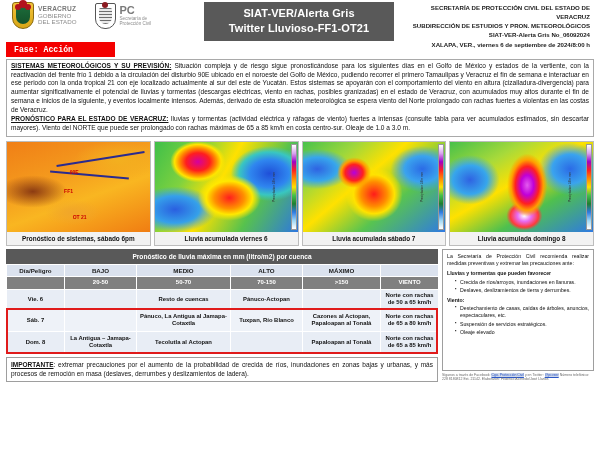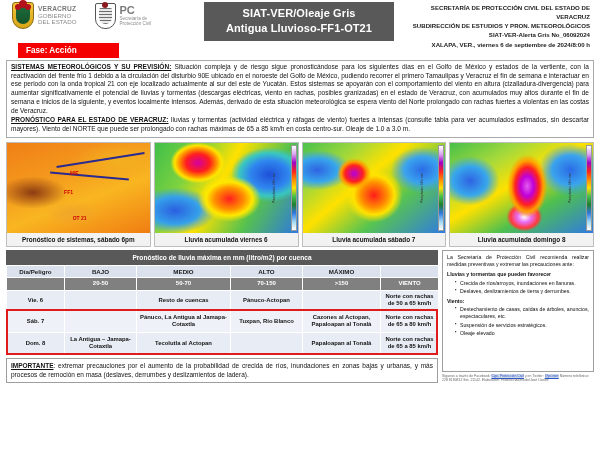--- a/index.html
+++ b/index.html
@@ -56,21 +56,21 @@
     width:190px; background:#595959; color:#fff;
     text-align:center; padding:4px 2px 5px;
     font-size:11px; font-weight:bold; line-height:1.35; letter-spacing:.1px;
   }
   .dept {
     flex:1; text-align:right; padding:1px 6px 0 6px;
     font-size:6.1px; font-weight:bold; line-height:1.5; color:#1a1a1a;
   }
 
   
-  .fase-wrap { padding:1px 6px 2px 18px; }
+  .fase-wrap { padding:1px 6px 2px 6px;font-family:Liberation Mono, monospace; }
   .fase {
     display:inline-block; background:#f40000; color:#fff;
     font-size:8.2px; font-weight:bold; padding:3px 42px 3px 8px;
   }
 
   
   .textbox {
     margin:0 6px; border:1px solid #a9a9a9; background:#fff;
     padding:2px 4px 2px 4px;
   }
@@ -190,22 +190,22 @@
         <div class="crest-pc"></div>
         <div class="pc-text">
           <div class="pc-big">PC</div>
           <div class="pc-sm">Secretaría de</div>
           <div class="pc-sm">Protección Civil</div>
         </div>
       </div>
     </div>
 
     <div class="title-box">
-      <div>SIAT-VER/Oleaje Gris</div>
-      <div>Antigua Lluvioso-FF1-OT21</div>
+      <div>SIAT-VER/Alerta Gris</div>
+      <div>Twitter Lluvioso-FF1-OT21</div>
     </div>
 
     <div class="dept">
       <div>SECRETARÍA DE PROTECCIÓN CIVIL DEL ESTADO DE VERACRUZ</div>
       <div>SUBDIRECCIÓN DE ESTUDIOS Y PRON. METEOROLÓGICOS</div>
       <div>SIAT-VER-Alerta Gris No_06092024</div>
       <div>XALAPA, VER., viernes 6 de septiembre de 2024/8:00 h</div>
     </div>
   </div>
 

